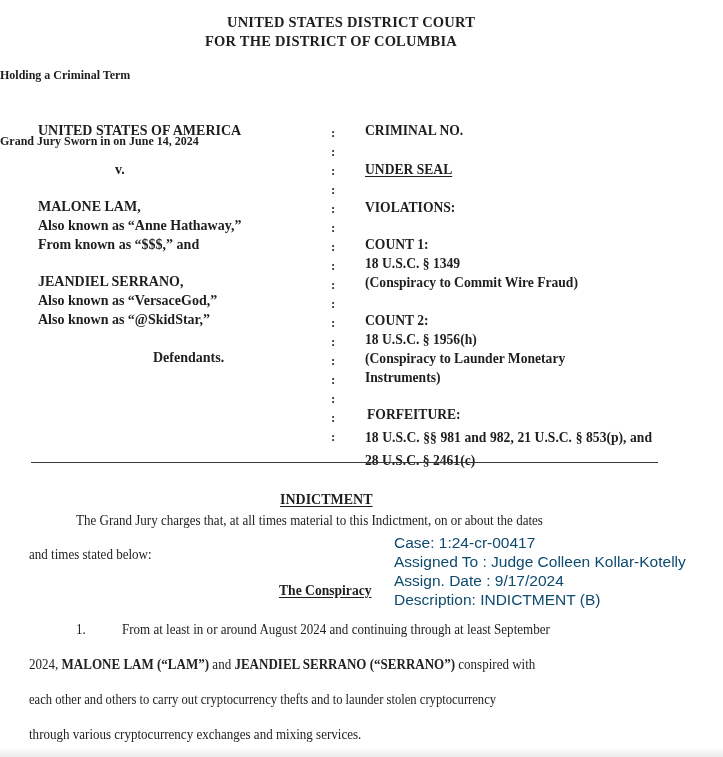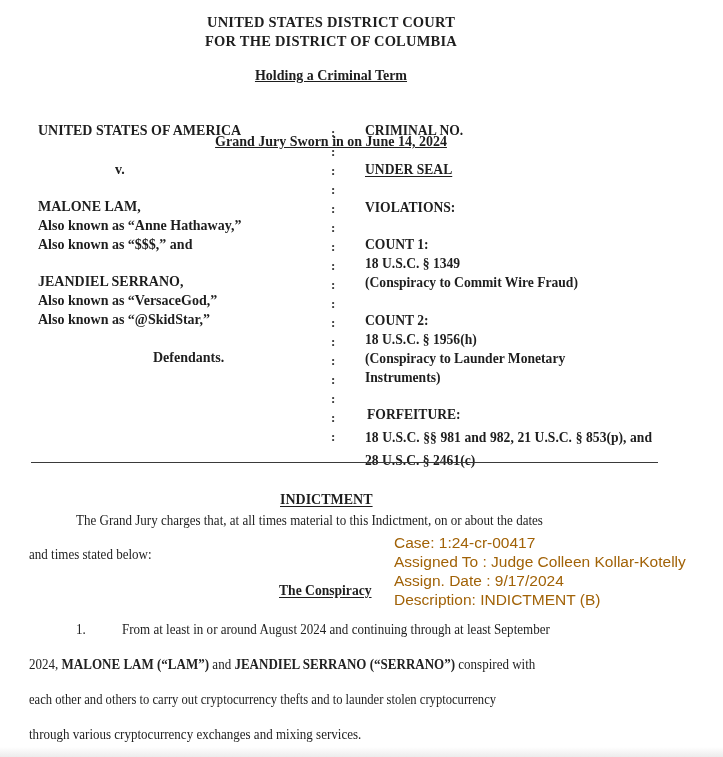--- a/index.html
+++ b/index.html
@@ -36,24 +36,23 @@
   
   .court-line {
     left: 0; width: 662px;
     text-align: center;
     font-weight: bold;
     font-size: 14.5px;
     letter-spacing: 0.2px;
   }
   .term-line {
     left: 0; width: 662px;
-    text-align: center;
+    text-align: left;
     font-weight: bold;
-    font-size: 14px;
-    text-decoration: underline;
+    font-size: 12px;
   }
 
   
   .cap-left {
     left: 38px;
     font-weight: bold;
     font-size: 14px;
     font-family: Liberation Serif, serif;
   }
   
@@ -105,39 +104,39 @@
   }
 
   
   .stamp {
     position: absolute;
     left: 394px;
     top: 533px;
     font-family: "Liberation Sans", sans-serif;
     font-size: 15.5px;
     line-height: 19px;
-    color: #a16207;
+    color: #0c4a6e;
     white-space: nowrap;
   }
 </style>
 </head>
 <body>
 
 <div class="page">
 
-  <div class="abs court-line" style="top:14px;">UNITED STATES DISTRICT COURT</div>
+  <div class="abs court-line" style="top:14px;margin-left:20px;">UNITED STATES DISTRICT COURT</div>
   <div class="abs court-line" style="top:33px;">FOR THE DISTRICT OF COLUMBIA</div>
   <div class="abs term-line" style="top:68px;">Holding a Criminal Term</div>
   <div class="abs term-line" style="top:86px;margin-top:48px;">Grand Jury Sworn in on June 14, 2024</div>
 
   <div class="abs cap-left" style="top:123px;">UNITED STATES OF AMERICA</div>
   <div class="abs cap-left" style="top:162px; left:115px;">v.</div>
   <div class="abs cap-left" style="top:199px;">MALONE LAM,</div>
   <div class="abs cap-left" style="top:218px;">Also known as “Anne Hathaway,”</div>
-  <div class="abs cap-left" style="top:237px;">Also known as “$$$,” and</div>
+  <div class="abs cap-left" style="top:237px;">From known as “$$$,” and</div>
   <div class="abs cap-left" style="top:274px;">JEANDIEL SERRANO,</div>
   <div class="abs cap-left" style="top:293px;text-align:right;">Also known as “VersaceGod,”</div>
   <div class="abs cap-left" style="top:312px;">Also known as “@SkidStar,”</div>
   <div class="abs cap-left" style="top:350px; left:153px;">Defendants.</div>
 
   <div class="colon-col">
     <div class="colon">:</div>
     <div class="colon">:</div>
     <div class="colon">:</div>
     <div class="colon">:</div>

